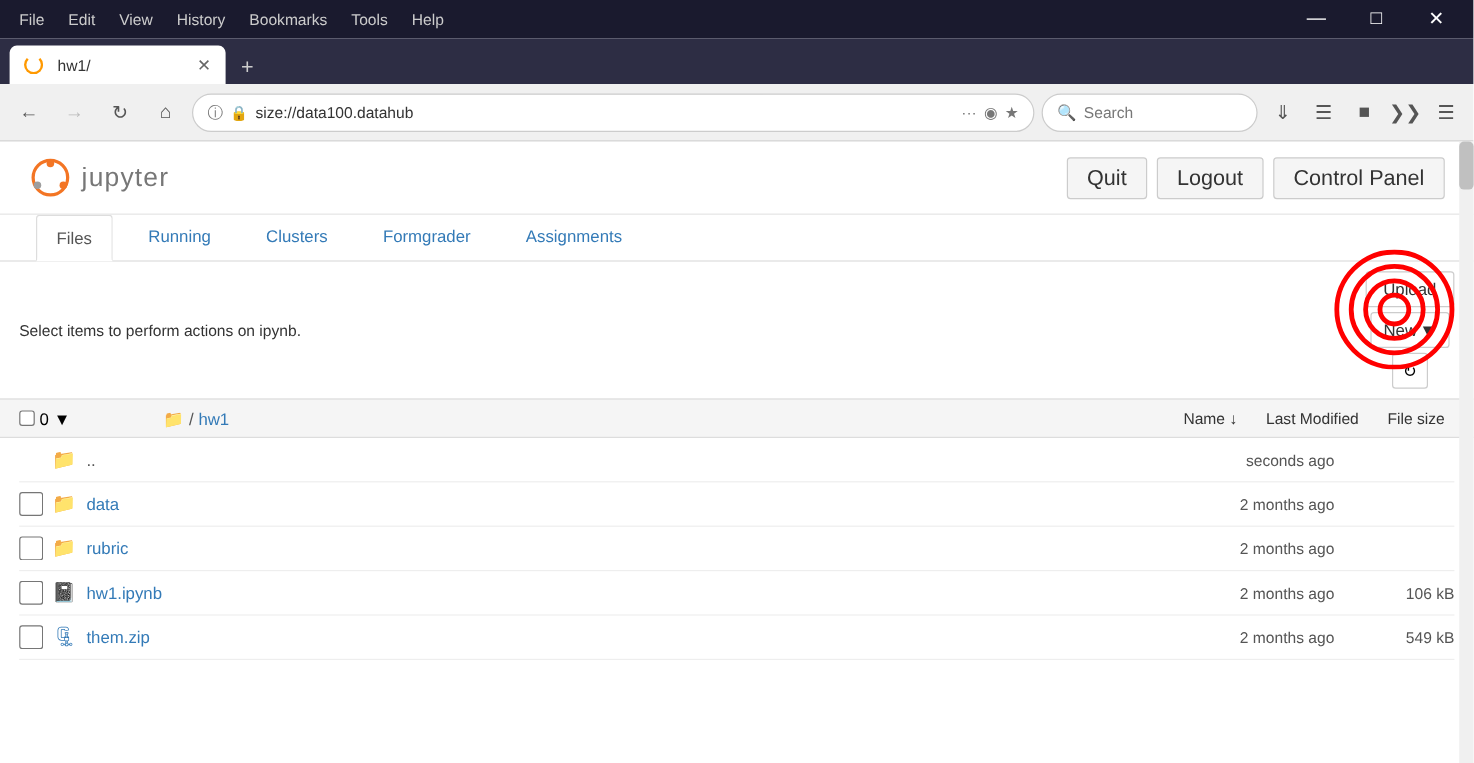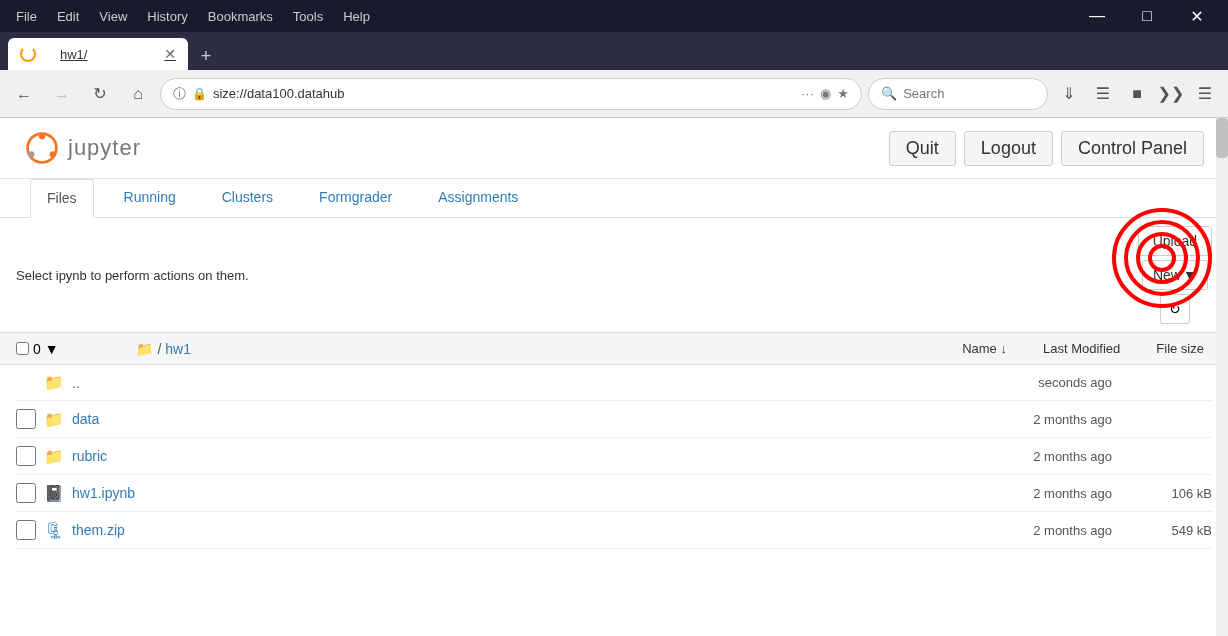--- a/index.html
+++ b/index.html
@@ -48,25 +48,24 @@
       align-items: flex-end;
       padding: 0 8px;
     }
     .browser-tab {
       background: #fff;
       height: 32px;
       display: flex;
       align-items: center;
       padding: 0 12px;
       border-radius: 6px 6px 0 0;
-      gap: 24px;
+      gap: 12px;
       min-width: 180px;
       font-size: 13px;
       color: #333;
-      text-decoration: underline;
     }
     .tab-favicon {
       width: 16px;
       height: 16px;
       border-radius: 50%;
       border: 2px solid #f90;
       border-top-color: transparent;
       display: inline-block;
     }
     .tab-close {
@@ -308,21 +307,21 @@
       display: flex;
       align-items: center;
       gap: 4px;
       flex: 1;
       font-weight: bold;
       color: #337ab7;
     }
     .breadcrumb-sep { color: #555; font-weight: normal; }
     .sort-controls {
       display: flex;
-      gap: 20px;
+      gap: 8px;
       align-items: flex-start;
     }
     .sort-btn {
       padding: 2px 8px;
       font-size: 13px;
       cursor: pointer;
       color: #333;
     }
 
     
@@ -465,21 +464,21 @@
 
   <div class="tab-nav">
     <div class="tab-item active">Files</div>
     <div class="tab-item">Running</div>
     <div class="tab-item">Clusters</div>
     <div class="tab-item">Formgrader</div>
     <div class="tab-item">Assignments</div>
   </div>
 
   <div class="file-toolbar">
-    <div class="file-toolbar-left">Select ipynb to perform actions on them.</div>
+    <div class="file-toolbar-left">Select items to perform actions on ipynb.</div>
     <div class="file-toolbar-right">
 
       <svg class="red-circles" viewBox="0 0 120 100">
         <circle cx="60" cy="50" r="48" fill="none" stroke="red" stroke-width="4"></circle>
         <circle cx="60" cy="50" r="36" fill="none" stroke="red" stroke-width="4"></circle>
         <circle cx="60" cy="50" r="24" fill="none" stroke="red" stroke-width="4"></circle>
         <circle cx="60" cy="50" r="12" fill="none" stroke="red" stroke-width="4"></circle>
       </svg>
       <button class="upload-btn">Upload</button>
       <button class="new-btn">

